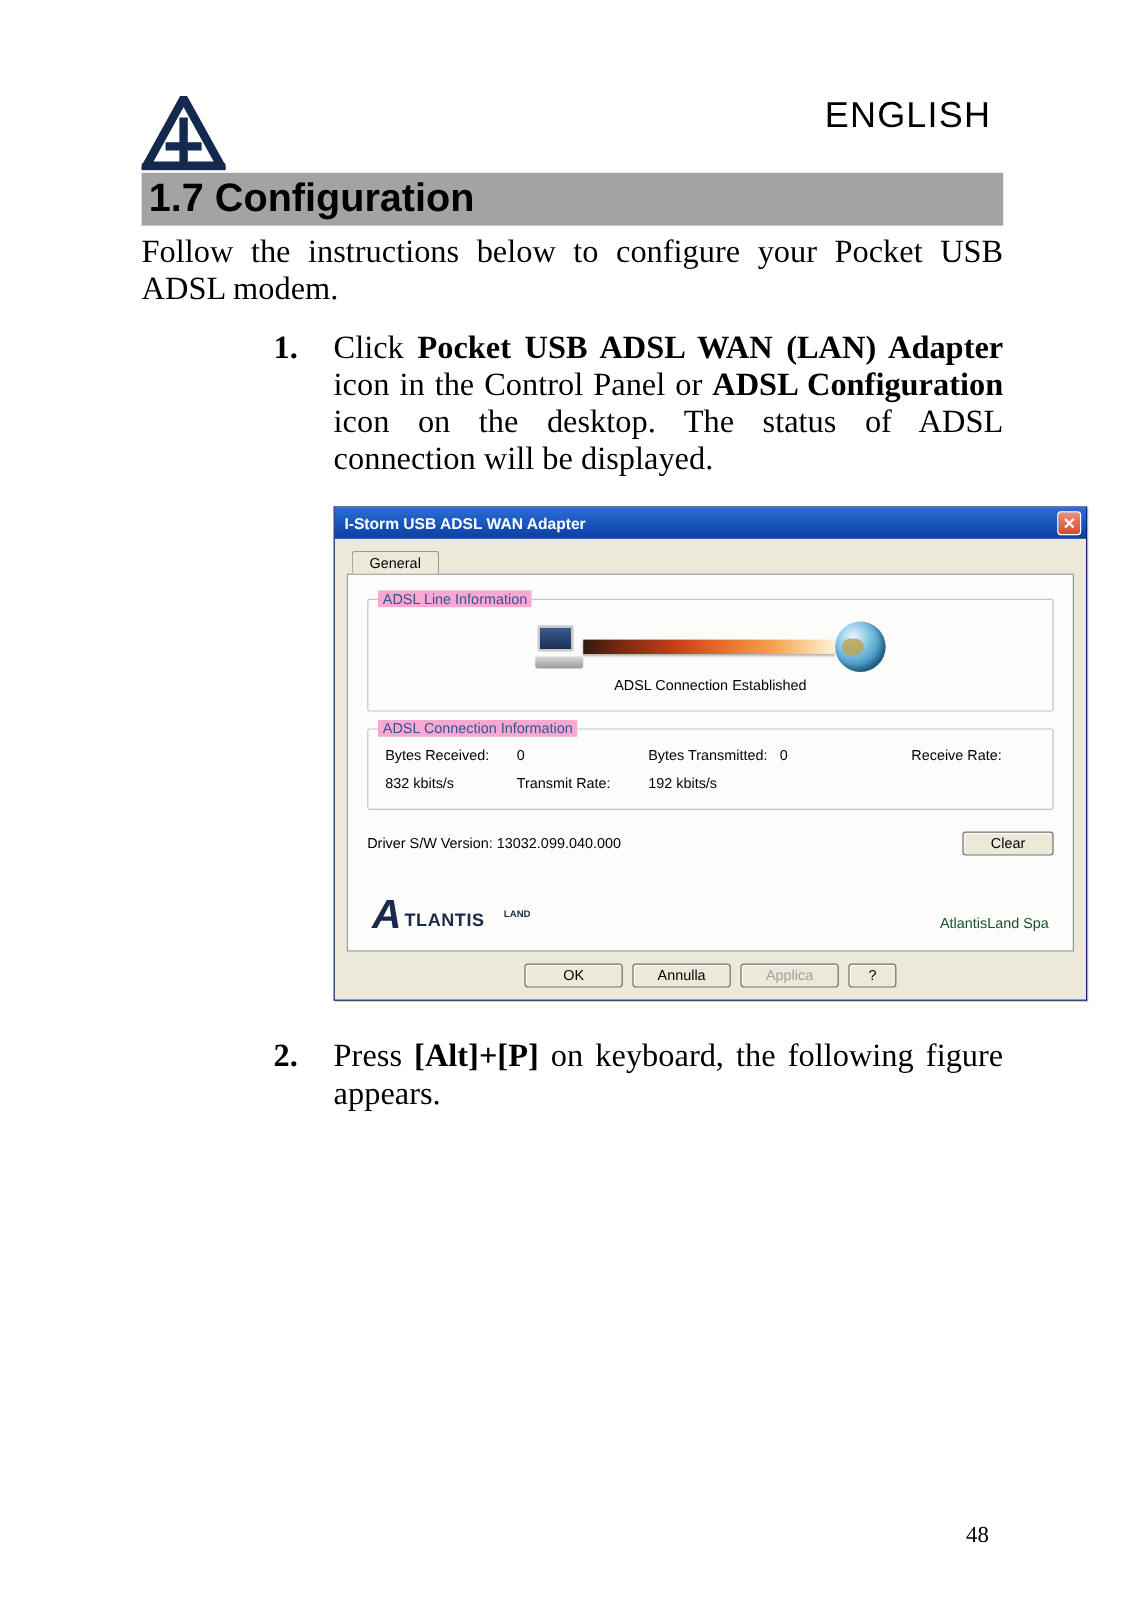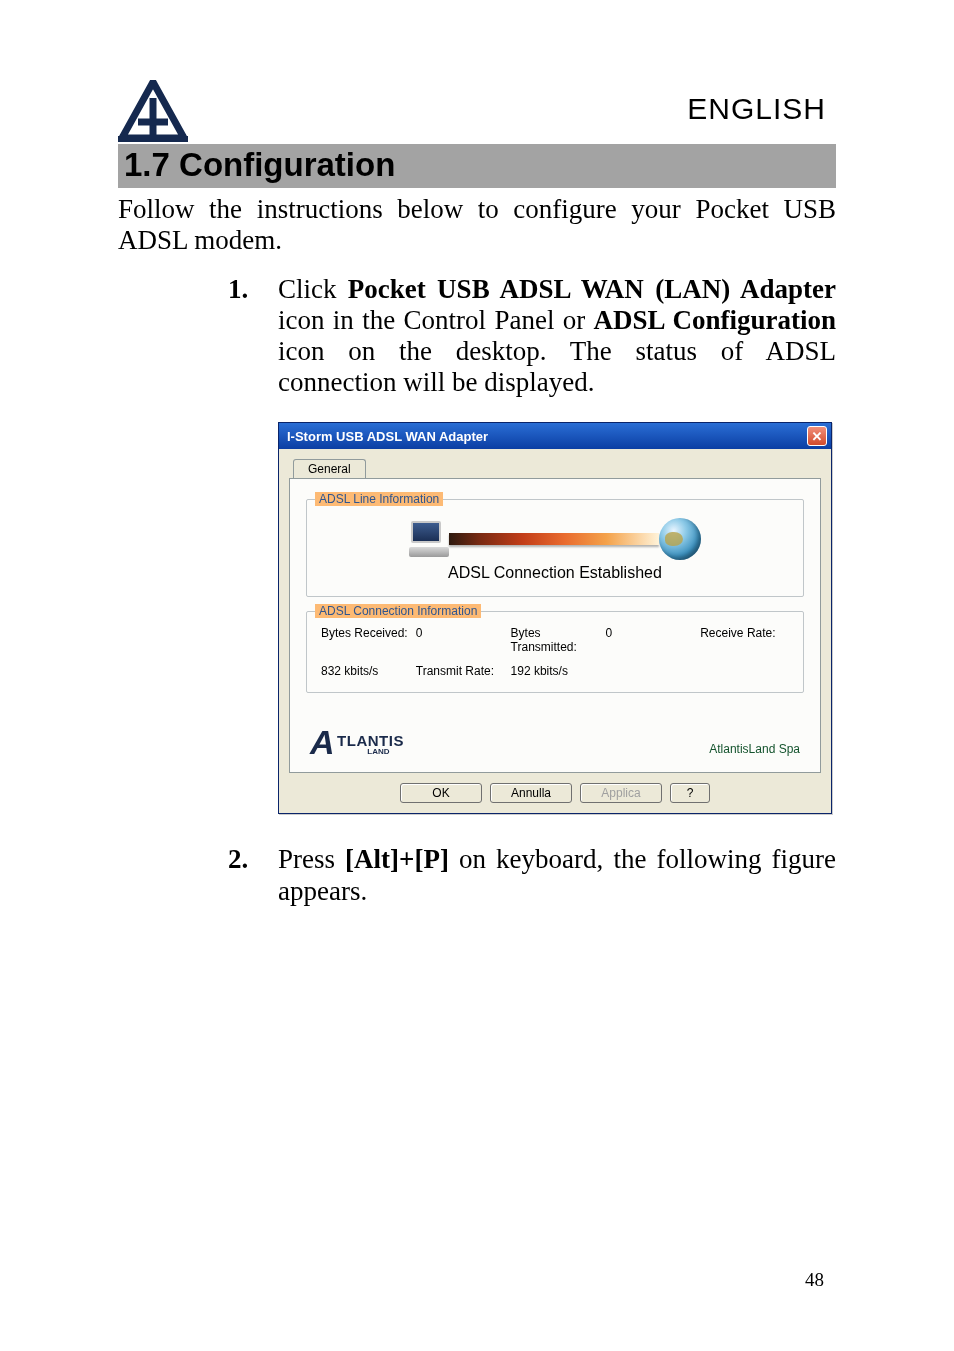--- a/index.html
+++ b/index.html
@@ -6,21 +6,21 @@
   body {
     background: #fff;
     font-family: "Times New Roman", Times, serif;
     width: 954px;
     height: 1351px;
     position: relative;
     padding: 80px 118px 0 118px;
   }
   .header-row {
     display: flex;
-    align-items: center;
+    align-items: flex-start;
     justify-content: space-between;
     margin-bottom: 2px;
   }
   .doc-logo svg { display: block; }
   .english-label {
     font-family: Arial, Helvetica, sans-serif;
     font-size: 30px;
     letter-spacing: 1px;
     padding-right: 10px;
     padding-bottom: 4px;
@@ -59,21 +59,21 @@
     flex: 1;
     text-align: justify;
     line-height: 1.15;
   }
   .screenshot-wrap {
     margin-top: 24px;
     margin-left: 160px;
   }
   
   .dialog {
-    width: 554px;
+    width: 628px;
     font-family: Tahoma, Arial, sans-serif;
     font-size: 12px;
     background: #ece9d8;
     border: 1px solid #0a246a;
     box-shadow: 1px 1px 0 rgba(0,0,0,0.2);
   }
   .titlebar {
     background: linear-gradient(to bottom, #2a6ed5 0%, #0b3ea3 100%);
     color: #fff;
     display: flex;
@@ -126,21 +126,21 @@
     border: 1px solid #c0c6c9;
     border-radius: 2px;
     padding: 10px 14px 14px 14px;
     position: relative;
     margin-top: 6px;
   }
   .groupbox-title {
     position: absolute;
     top: -8px;
     left: 8px;
-    background: #fdba74;
+    background: #f9a8d4;
     padding: 0 4px;
     color: #30568f;
     font-size: 12px;
     text-align: right;
   }
   .line-graphic {
     display: flex;
     align-items: center;
     justify-content: center;
     gap: 0;
@@ -186,21 +186,21 @@
     position: absolute;
     width: 18px; height: 14px;
     background: #b8a24a;
     border-radius: 40% 50% 50% 40%;
     top: 14px; left: 6px;
     opacity: 0.8;
   }
   .status-text {
     text-align: center;
     margin-top: 4px;
-    font-size: 16px;
+    font-size: 12px;
   }
   .conn-grid {
     display: grid;
     grid-template-columns: 1fr 1fr 1fr 1fr 1fr;
     row-gap: 10px;
     column-gap: 6px;
     font-size: 12px;
     margin-top: 4px;
   }
   .driver-row {
@@ -344,26 +344,30 @@
             <div>0</div>
             <div>Bytes Transmitted:</div>
             <div>0</div>
             <div>Receive Rate:</div>
             <div>832 kbits/s</div>
             <div>Transmit Rate:</div>
             <div>192 kbits/s</div>
           </div>
         </div>
 
+        <div class="driver-row">
+          <span>Driver S/W Version: 13032.099.040.000</span>
+          <div class="win-btn">Clear</div>
+        </div>
 
         <div class="brand-row">
           <div>
             <div class="atlantis-logo">
               <span class="Abig">A</span>
-              <span style="display:flex;flex-direction:column;align-items:center;">
+              <span style="display:flex;">
                 <span>TLANTIS</span>
                 <span class="atlantis-sub">LAND</span>
               </span>
             </div>
           </div>
           <span class="brand-text">AtlantisLand Spa</span>
         </div>
       </div>
 
       <div class="button-row">

